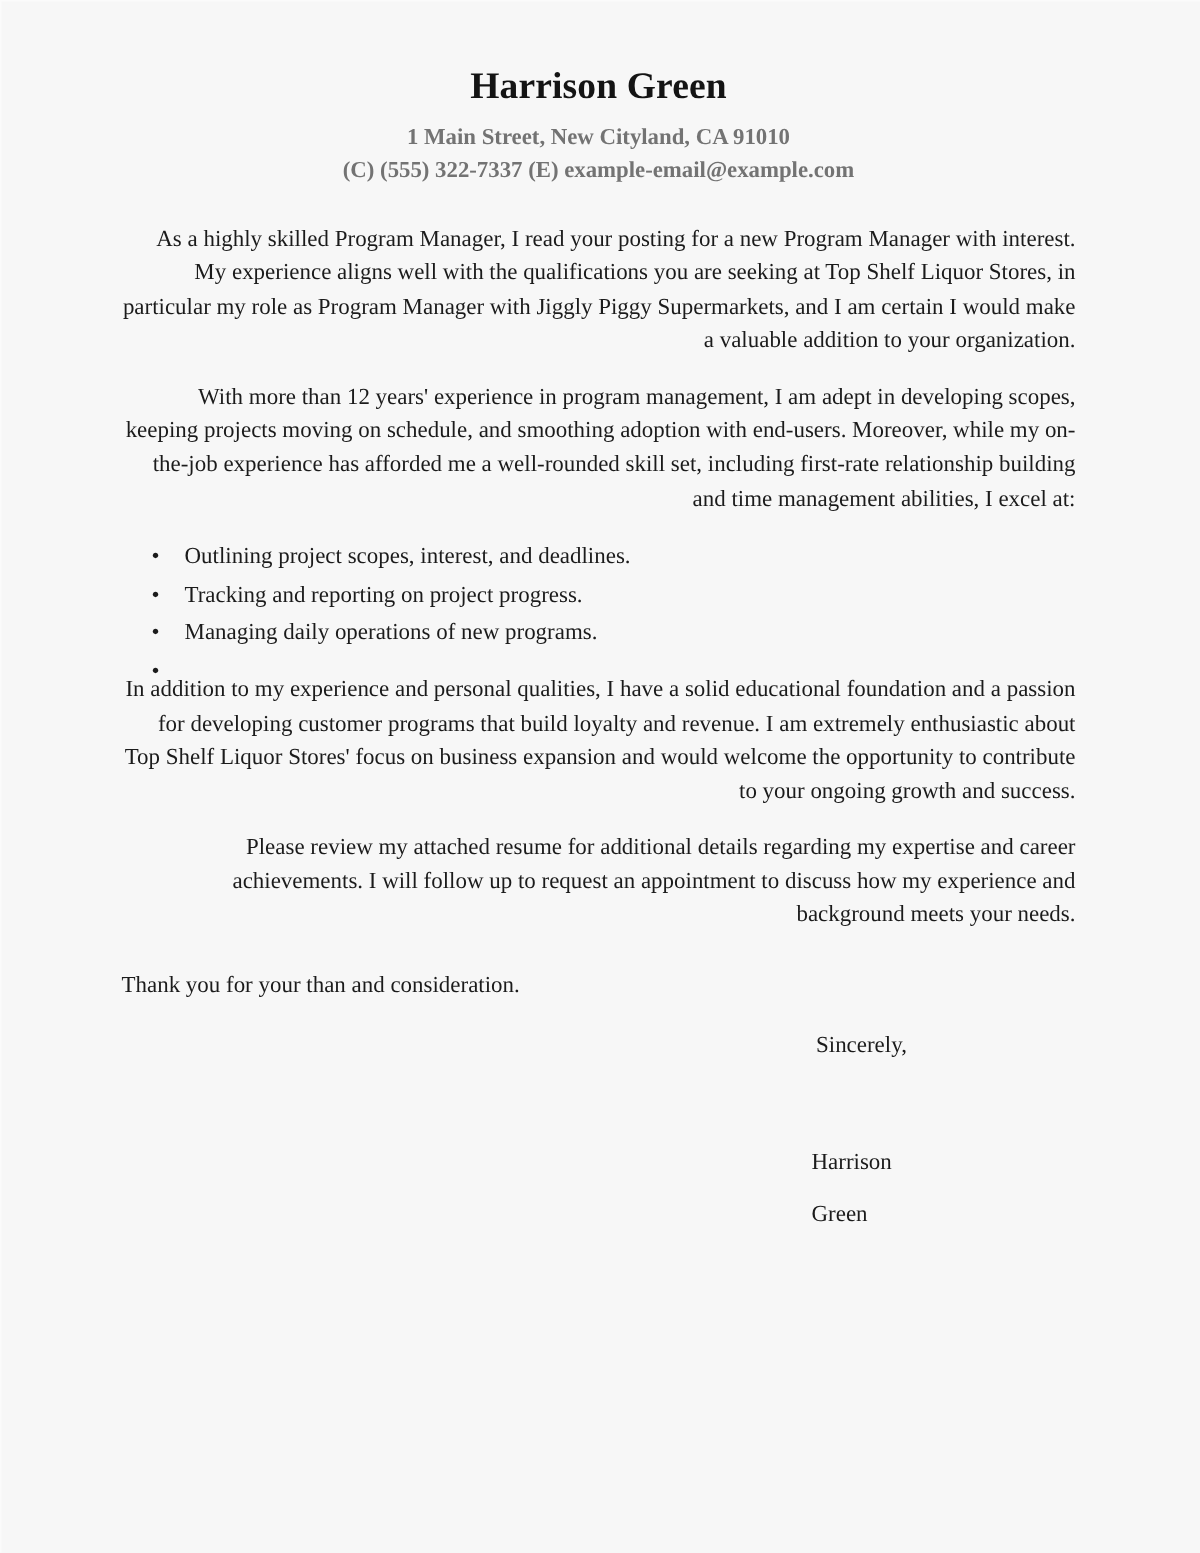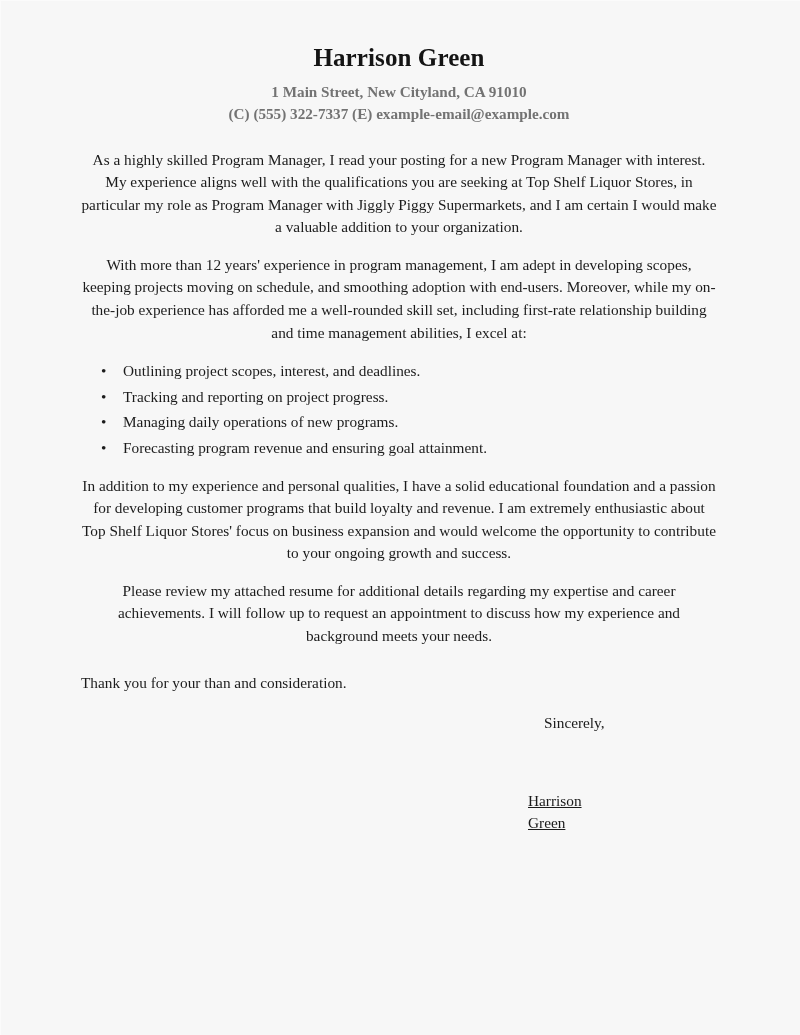--- a/index.html
+++ b/index.html
@@ -61,21 +61,21 @@
   
   .salutation {
     font-size: 15.3px;
     line-height: 1.45;
     margin: 16px 0 0 0;
   }
   .para {
     font-size: 15.3px;
     line-height: 1.475;
     margin: 15px 0 0 0;
-    text-align: center;
+    text-align: right;
   }
 
   ul.skills {
     list-style: none;
     margin: 16px 0 0 0;
     padding: 0;
   }
   ul.skills li {
     position: relative;
     font-size: 15.3px;
@@ -107,22 +107,21 @@
     font-size: 15.3px;
     line-height: 1.45;
     margin: 16px;
   }
   .sign-name {
     margin-top: 56px;
   }
   .sign-name .line {
     font-size: 15.3px;
     line-height: 1.45;
-    margin: 0;
-    text-decoration: underline;
+    margin: 13px;
   }
 </style>
 </head>
 <body>
 
 <div class="page">
   <div class="letter">
 
     <div class="header">
       <h1 class="sender-name">Harrison Green</h1>
@@ -143,21 +142,20 @@
       <li>
         <span class="bullet">•</span>
         <span>Tracking and reporting on project progress.</span>
       </li>
       <li>
         <span class="bullet">•</span>
         <span>Managing daily operations of new programs.</span>
       </li>
       <li>
         <span class="bullet">•</span>
-        <span>Forecasting program revenue and ensuring goal attainment.</span>
       </li>
     </ul>
 
     <p class="para">In addition to my experience and personal qualities, I have a solid educational foundation and a passion for developing customer programs that build loyalty and revenue. I am extremely enthusiastic about Top Shelf Liquor Stores' focus on business expansion and would welcome the opportunity to contribute to your ongoing growth and success.</p>
 
     <p class="para">Please review my attached resume for additional details regarding my expertise and career achievements. I will follow up to request an appointment to discuss how my experience and background meets your needs.</p>
 
     <p class="thanks">Thank you for your than and consideration.</p>
 
     <div class="signature">

